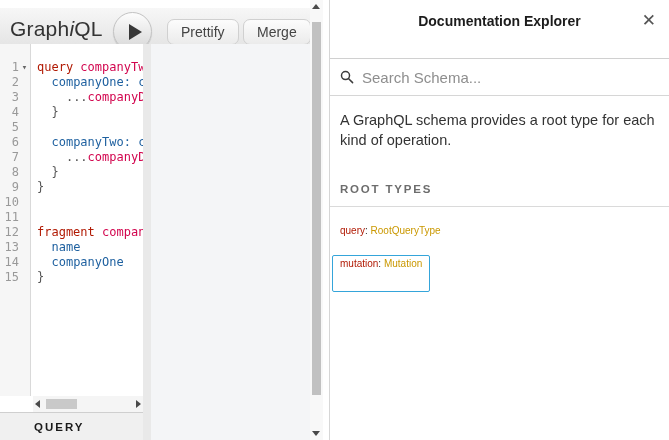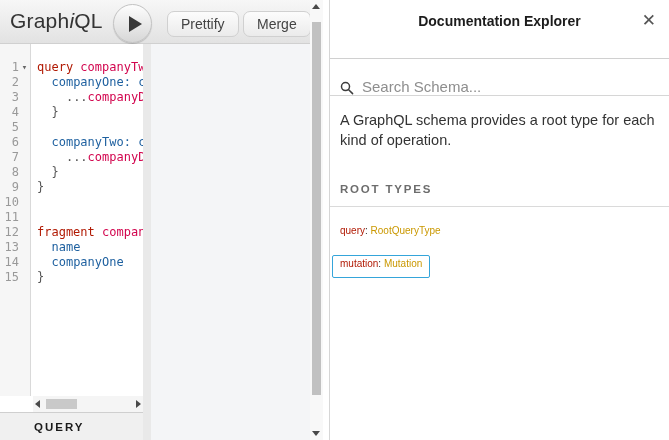--- a/index.html
+++ b/index.html
@@ -1,21 +1,21 @@
 <!DOCTYPE html>
 <html style="--kw: #B11A04; --def: #D2054E; --prop: #1F61A0; --pu: #555555; --field: #B11A04; --type: #CA9800; --sel: #35A5DA;"><head>
 <meta charset="utf-8">
 <style>
   * { margin:0; padding:0; box-sizing:border-box; }
   html,body { background:#fff; }
   body { font-family:"Liberation Sans", sans-serif; }
   .screen { position:relative; width:669px; height:440px; background:#fff; overflow:hidden; }
 
   
-  .topbar { position:absolute; left:0; top:0; width:310px; height:44px;
+  .topbar { position:absolute; left:0; top:8px; width:310px; height:44px;
             background:linear-gradient(#f7f7f7,#e2e2e2); border-bottom:1px solid #d0d0d0; }
   .logo { position:absolute; left:10px; top:9px; font-size:21px; color:#333; letter-spacing:.2px; }
   .logo em { font-style:italic; }
   .exec-btn { position:absolute; left:113px; top:4px; width:39px; height:39px; border-radius:50%;
               background:linear-gradient(#fdfdfd,#d7d7d7); border:1px solid #c3c3c3;
               box-shadow:0 1px 1px rgba(0,0,0,.18); cursor:pointer; display:flex; align-items:center; justify-content:center; }
   .play { width:0; height:0; margin-left:5px;
           border-left:13px solid #383838; border-top:8px solid transparent; border-bottom:8px solid transparent; }
   .tb-btn { position:absolute; top:11px; height:26px; padding:0 13px; font-family:inherit;
             font-size:14px; color:#444; background:linear-gradient(#fcfcfc,#ebebeb);
@@ -64,35 +64,35 @@
   .varrow.down::after { bottom:4px; border-left:4.5px solid transparent; border-right:4.5px solid transparent; border-top:5px solid #4a4a4a; }
   .vthumb { position:absolute; left:2px; top:22px; width:9px; height:373px; background:#c1c1c1; }
 
   
   .doc { position:absolute; left:329px; top:0; width:340px; height:440px; background:#fff;
          border-left:1px solid #d6d6d6; }
   .doc-header { position:relative; height:59px; border-bottom:1px solid #d0d0d0; }
   .doc-title { position:absolute; left:0; right:0; top:13px; text-align:center;
                font-size:14px; font-weight:bold; color:#1c1c1c; }
   .doc-close { position:absolute; right:13px; top:10px; font-size:17px; color:#555; cursor:pointer; line-height:1.3; }
-  .doc-search { height:37px; display:flex; align-items:flex-end; padding-left:10px; border-bottom:1px solid #d6d6d6; }
+  .doc-search { height:37px; display:flex; align-items:center; padding-left:10px; border-bottom:1px solid #d6d6d6; }
   .doc-search svg { flex:0 0 auto; }
   .doc-search input { border:none; outline:none; background:transparent; margin-left:8px;
                       font-family:inherit; font-size:15px; color:#333; width:290px; }
   .doc-search input::placeholder { color:#8e8e8e; }
   .doc-body { padding:0 10px; }
   .intro { margin-top:14px; font-size:14.5px; line-height:20px; color:#333; max-width:318px; }
   .cat-title { margin-top:33px; font-size:11.5px; font-weight:bold; letter-spacing:1.8px; color:#6d6d6d; }
   .cat-divider { margin:11px -10px 0; border-top:1px solid #dadada; }
   .doc-item-row { margin-top:13px; }
   .doc-item { font-size:10px; color:#333; display:inline-block; padding:2px 0 4px; }
   .doc-item .f { color:var(--field); }
   .doc-item .c { color:#333; }
   .doc-item .t { color:var(--type); cursor:pointer; }
-  .doc-item.selected { border:1.5px solid var(--sel); border-radius:2px; padding:2px 7px 8px; margin-left:-8px; }
+  .doc-item.selected { border:1.5px solid var(--sel); border-radius:2px; padding:2px 7px 22px; margin-left:-8px; }
 </style>
 </head>
 <body>
 
 <div class="screen">
 
   <div class="topbar">
     <div class="logo"><span>Graph</span><em>i</em><span>QL</span></div>
     <button class="exec-btn">
       <span class="play"></span>

